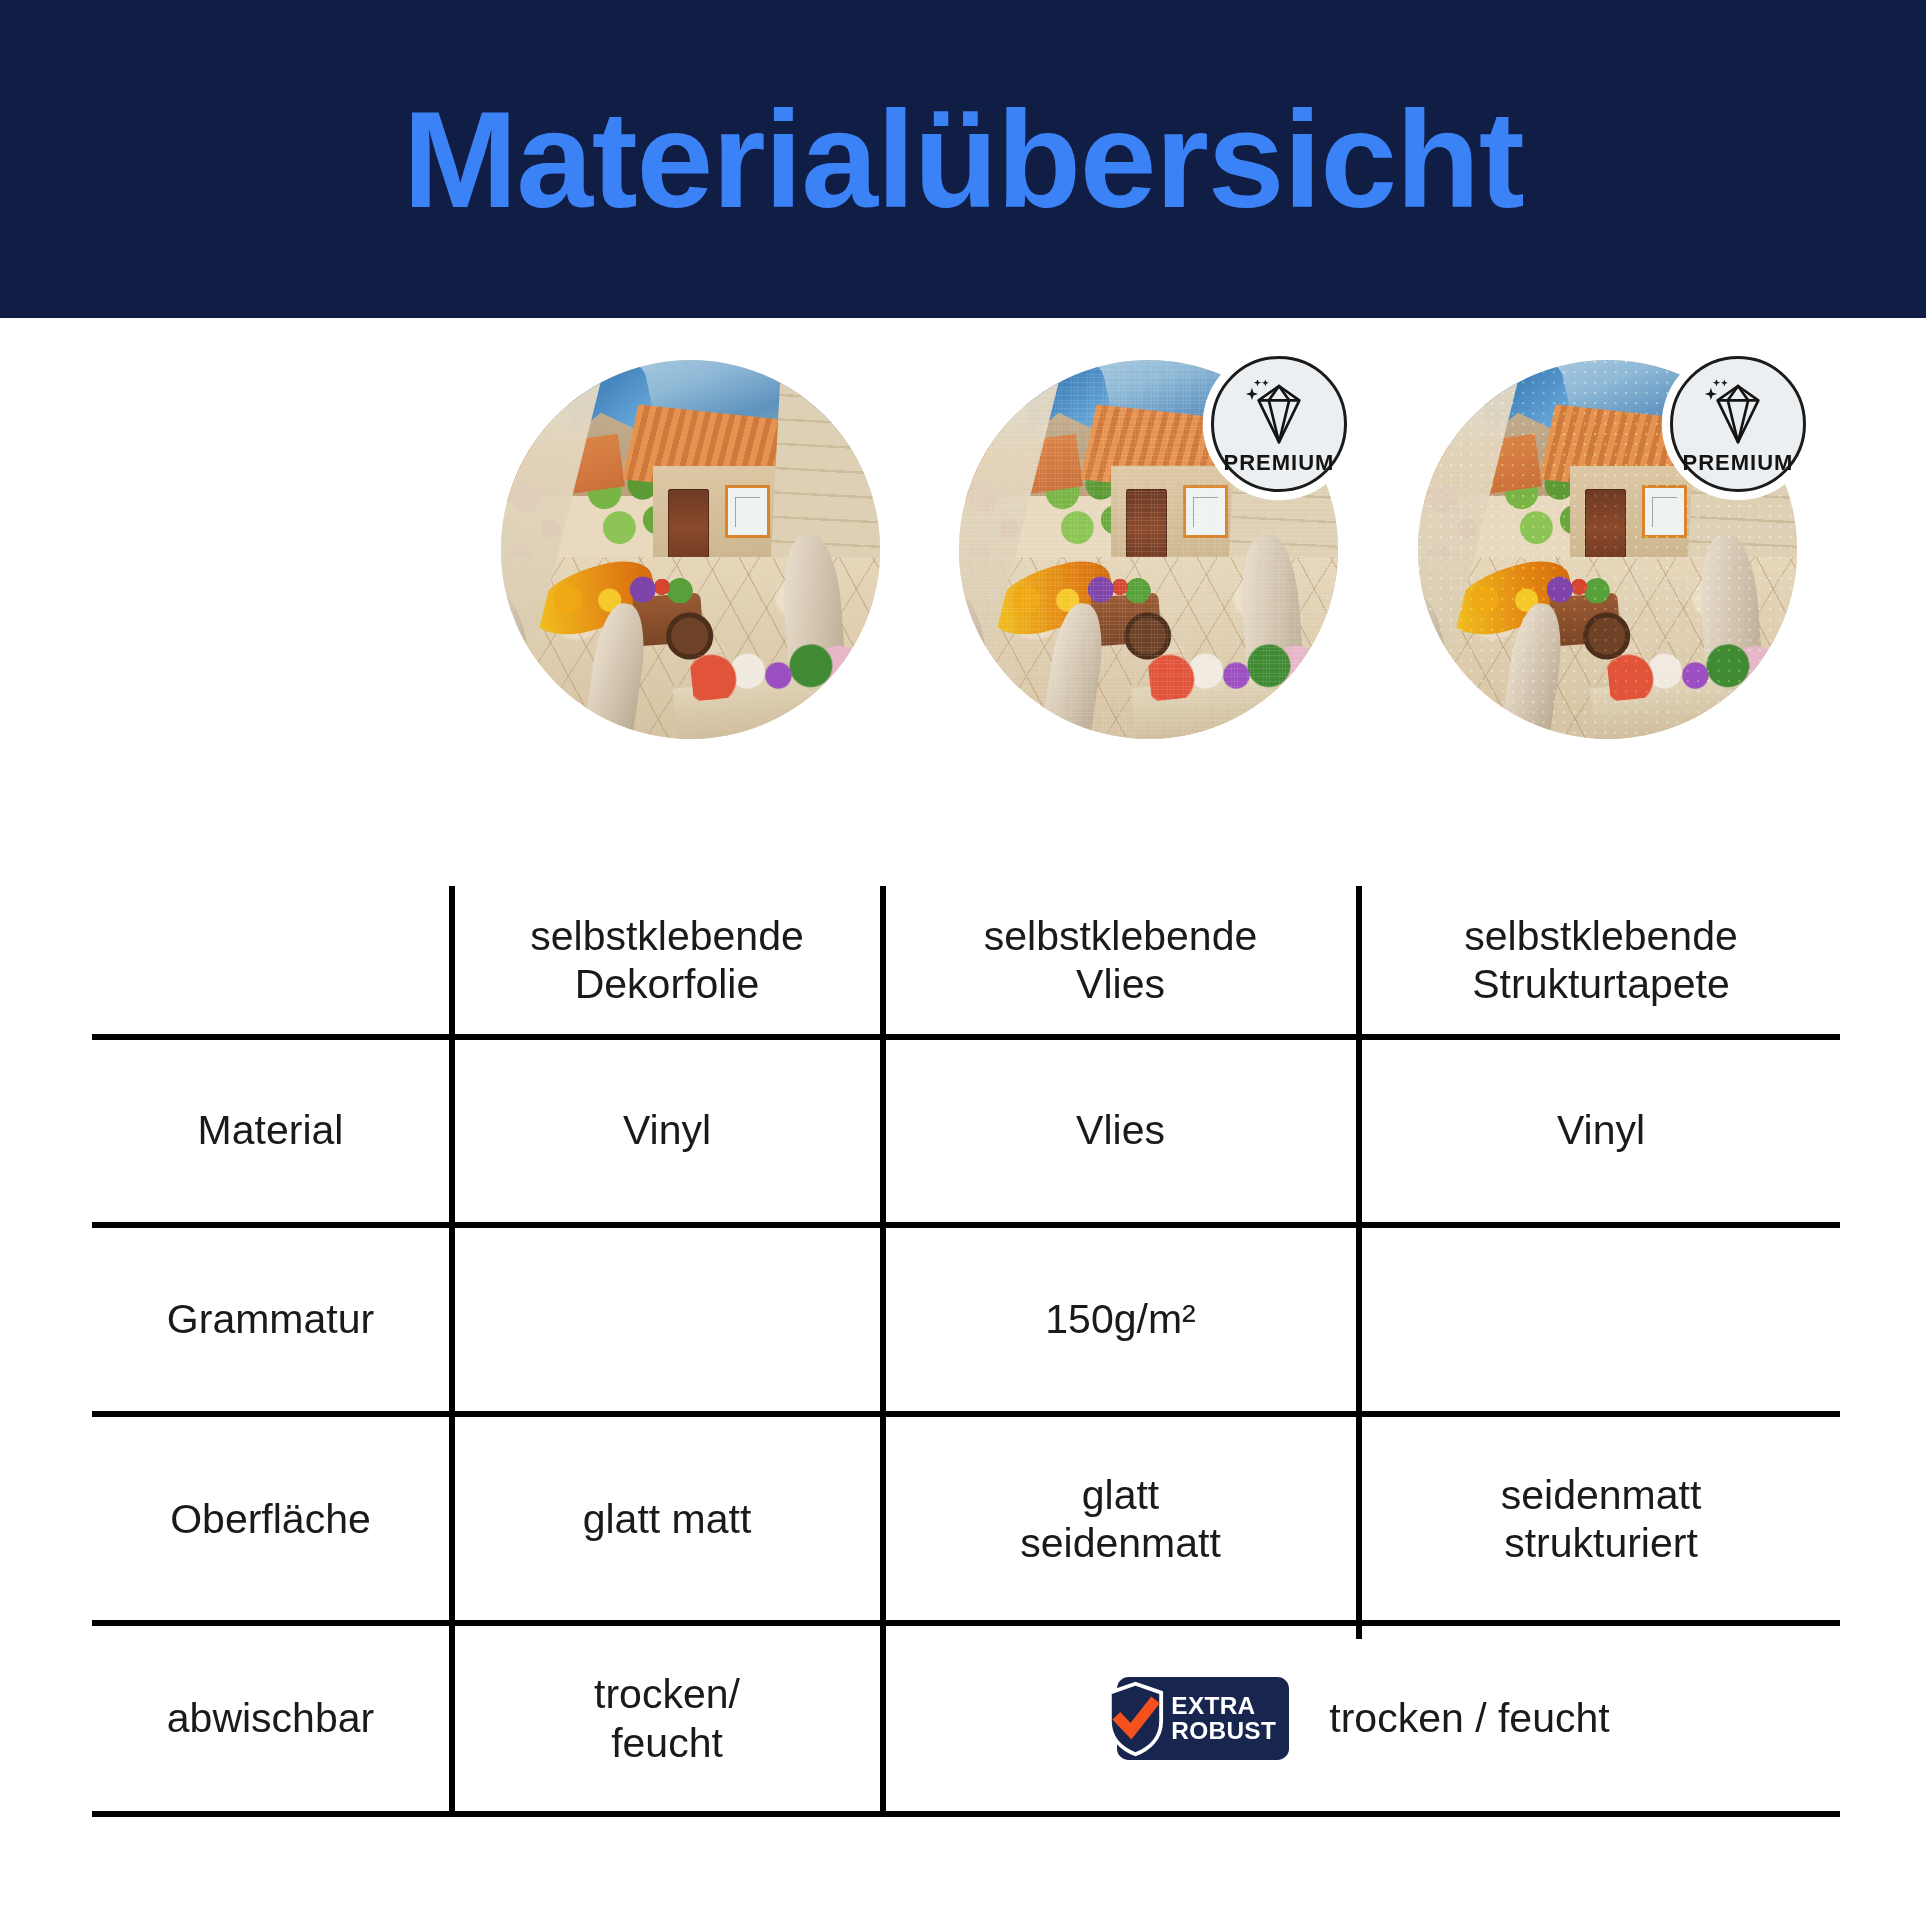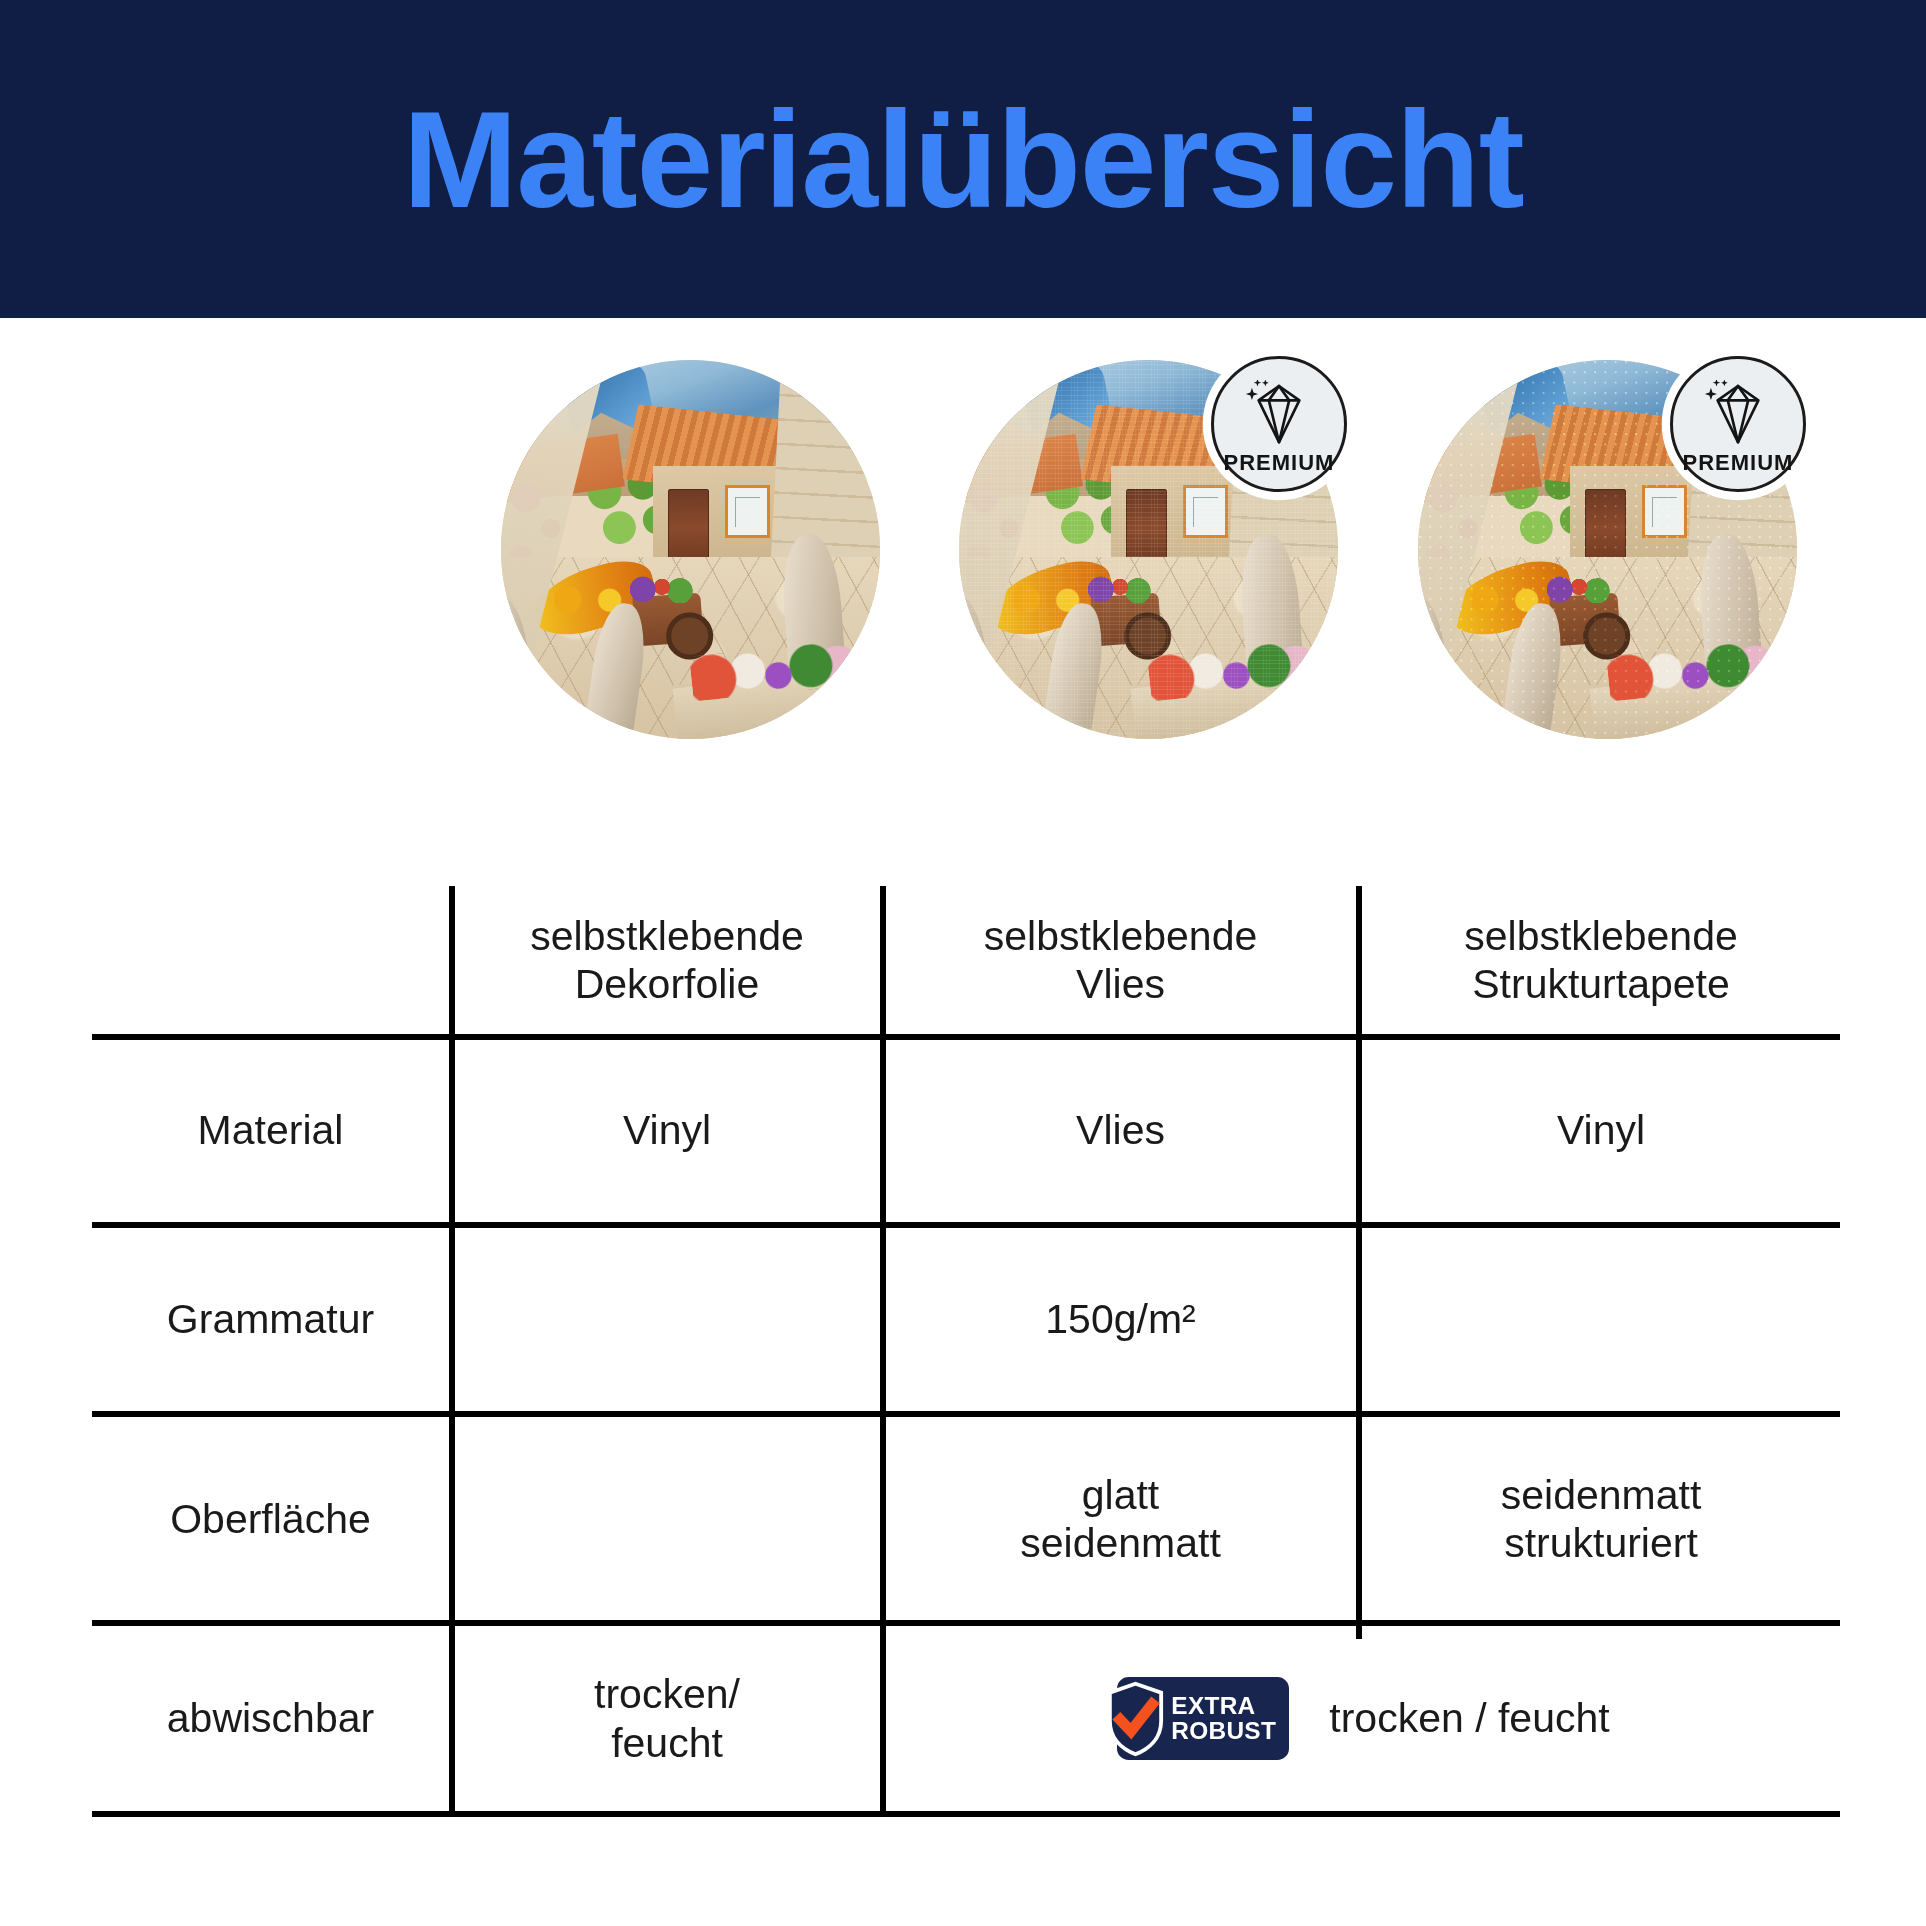--- a/index.html
+++ b/index.html
@@ -418,20 +418,21 @@
 
     <div class="cell rowlabel" style="left:0px; top:171px; width:357px; height:183px;">Material</div>
     <div class="cell" style="left:363px; top:171px; width:424px; height:183px;">Vinyl</div>
     <div class="cell" style="left:795px; top:171px; width:467px; height:183px;">Vlies</div>
     <div class="cell" style="left:1270px; top:171px; width:478px; height:183px;">Vinyl</div>
 
     <div class="cell rowlabel" style="left:0px; top:360px; width:357px; height:183px;">Grammatur</div>
     <div class="cell" style="left:795px; top:360px; width:467px; height:183px;">150g/m²</div>
 
     <div class="cell rowlabel" style="left:0px; top:549px; width:357px; height:204px;text-align:right;">Oberfläche</div>
+    <div class="cell" style="left:363px; top:549px; width:424px; height:204px;">glatt matt</div>
     <div class="cell" style="left:795px; top:549px; width:467px; height:204px; flex-direction:column;">
       <span>glatt</span>
       <span>seidenmatt</span>
     </div>
     <div class="cell" style="left:1270px; top:549px; width:478px; height:204px; flex-direction:column;">
       <span>seidenmatt</span>
       <span>strukturiert</span>
     </div>
 
     <div class="cell" style="left:363px; top:758px; width:424px; height:185px; flex-direction:column;">

